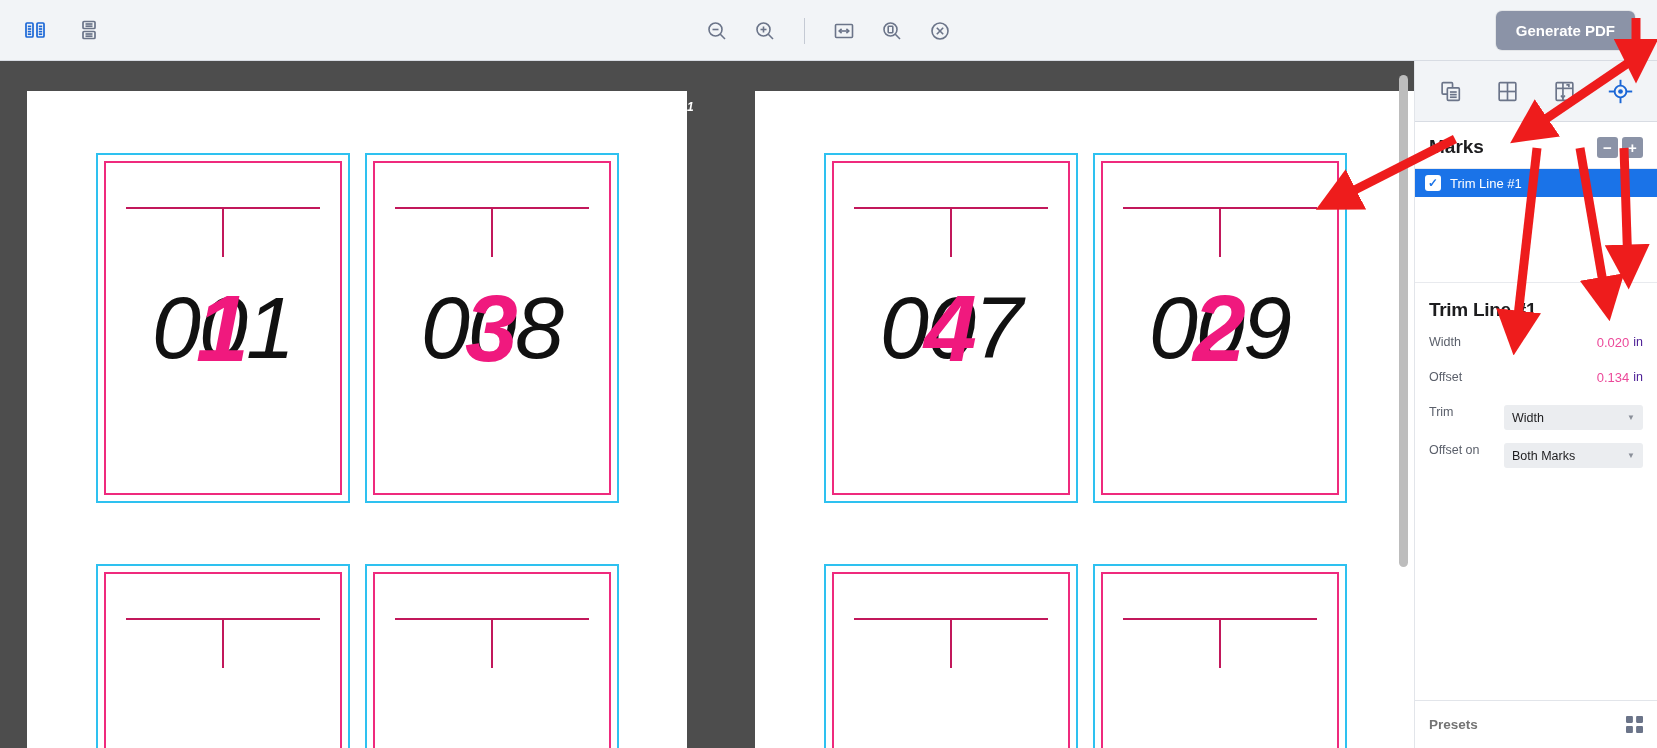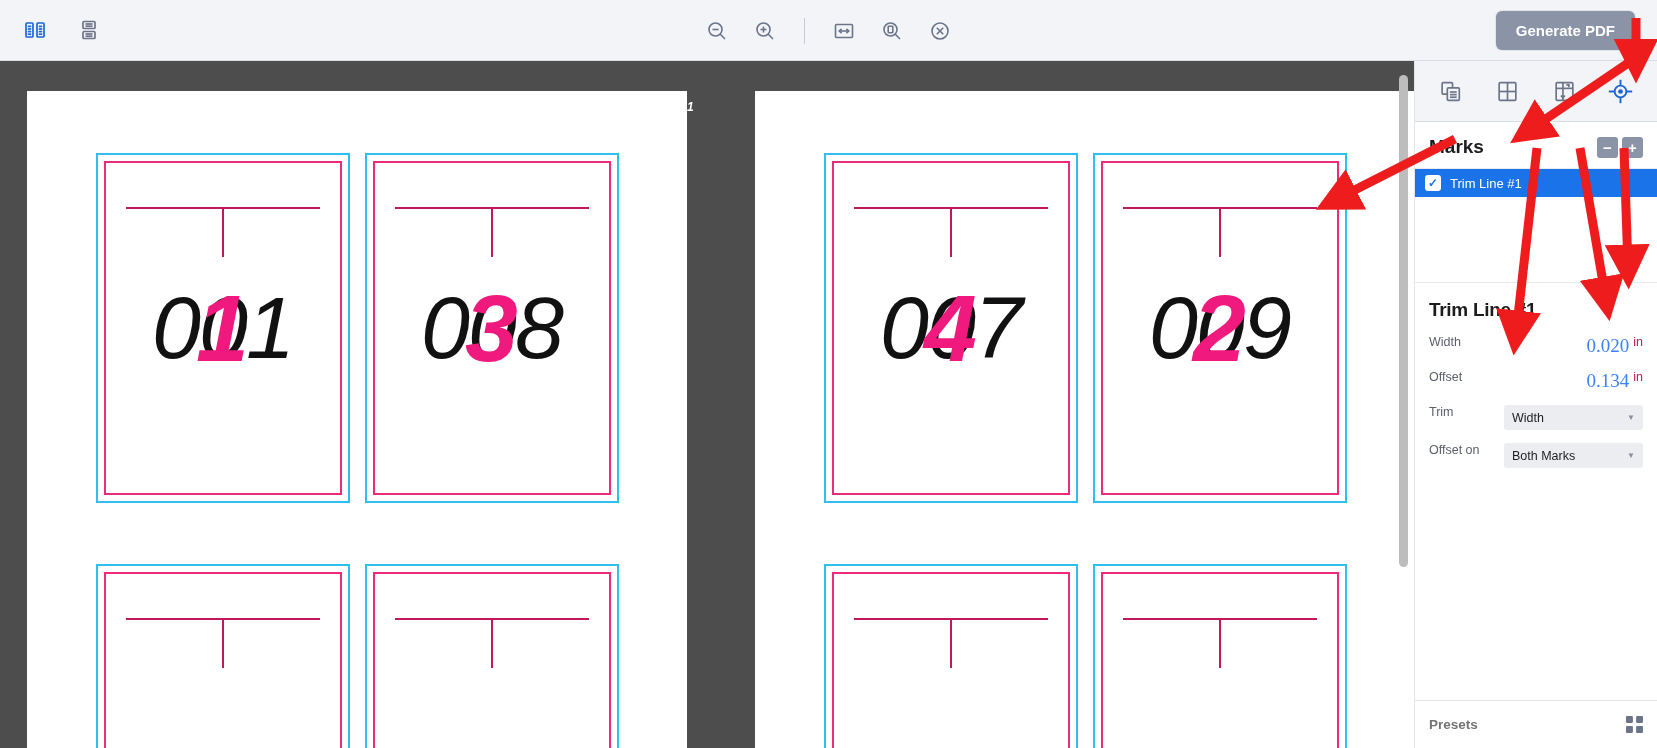--- a/index.html
+++ b/index.html
@@ -149,22 +149,22 @@
 
   .props { padding: 16px 14px 0 14px; }
   .props h3 {
     font-size: 19px; font-weight: bold; color: #1d1d1f; margin-bottom: 14px;
     letter-spacing: -0.3px;
   }
   .prow {
     display: flex; align-items: flex-start; margin-bottom: 13px; min-height: 22px;
   }
   .plabel { font-size: 12.5px; color: #5a5f6a; width: 72px; flex-shrink: 0; }
-  .pvalue { margin-left: auto; font-size: 19px; color: #3b82f6; font-family: Liberation Serif, serif; }
-  .punit { font-size: 12.5px; color: #be185d; margin-left: 4px; }
+  .pvalue { margin-left: auto; font-size: 13px; color: #ec4899; }
+  .punit { font-size: 12.5px; color: #4c1d95; margin-left: 4px; }
   .select {
     margin-left: auto; width: 139px; height: 25px; background: #ebedf0;
     border: none; border-radius: 3px; display: flex; align-items: center;
     padding: 0 8px; font-size: 12.5px; color: #1d1d1f; cursor: pointer;
     position: relative;
   }
   .select .caret {
     margin-left: auto; font-size: 8px; color: #8a8f99;
   }
 

